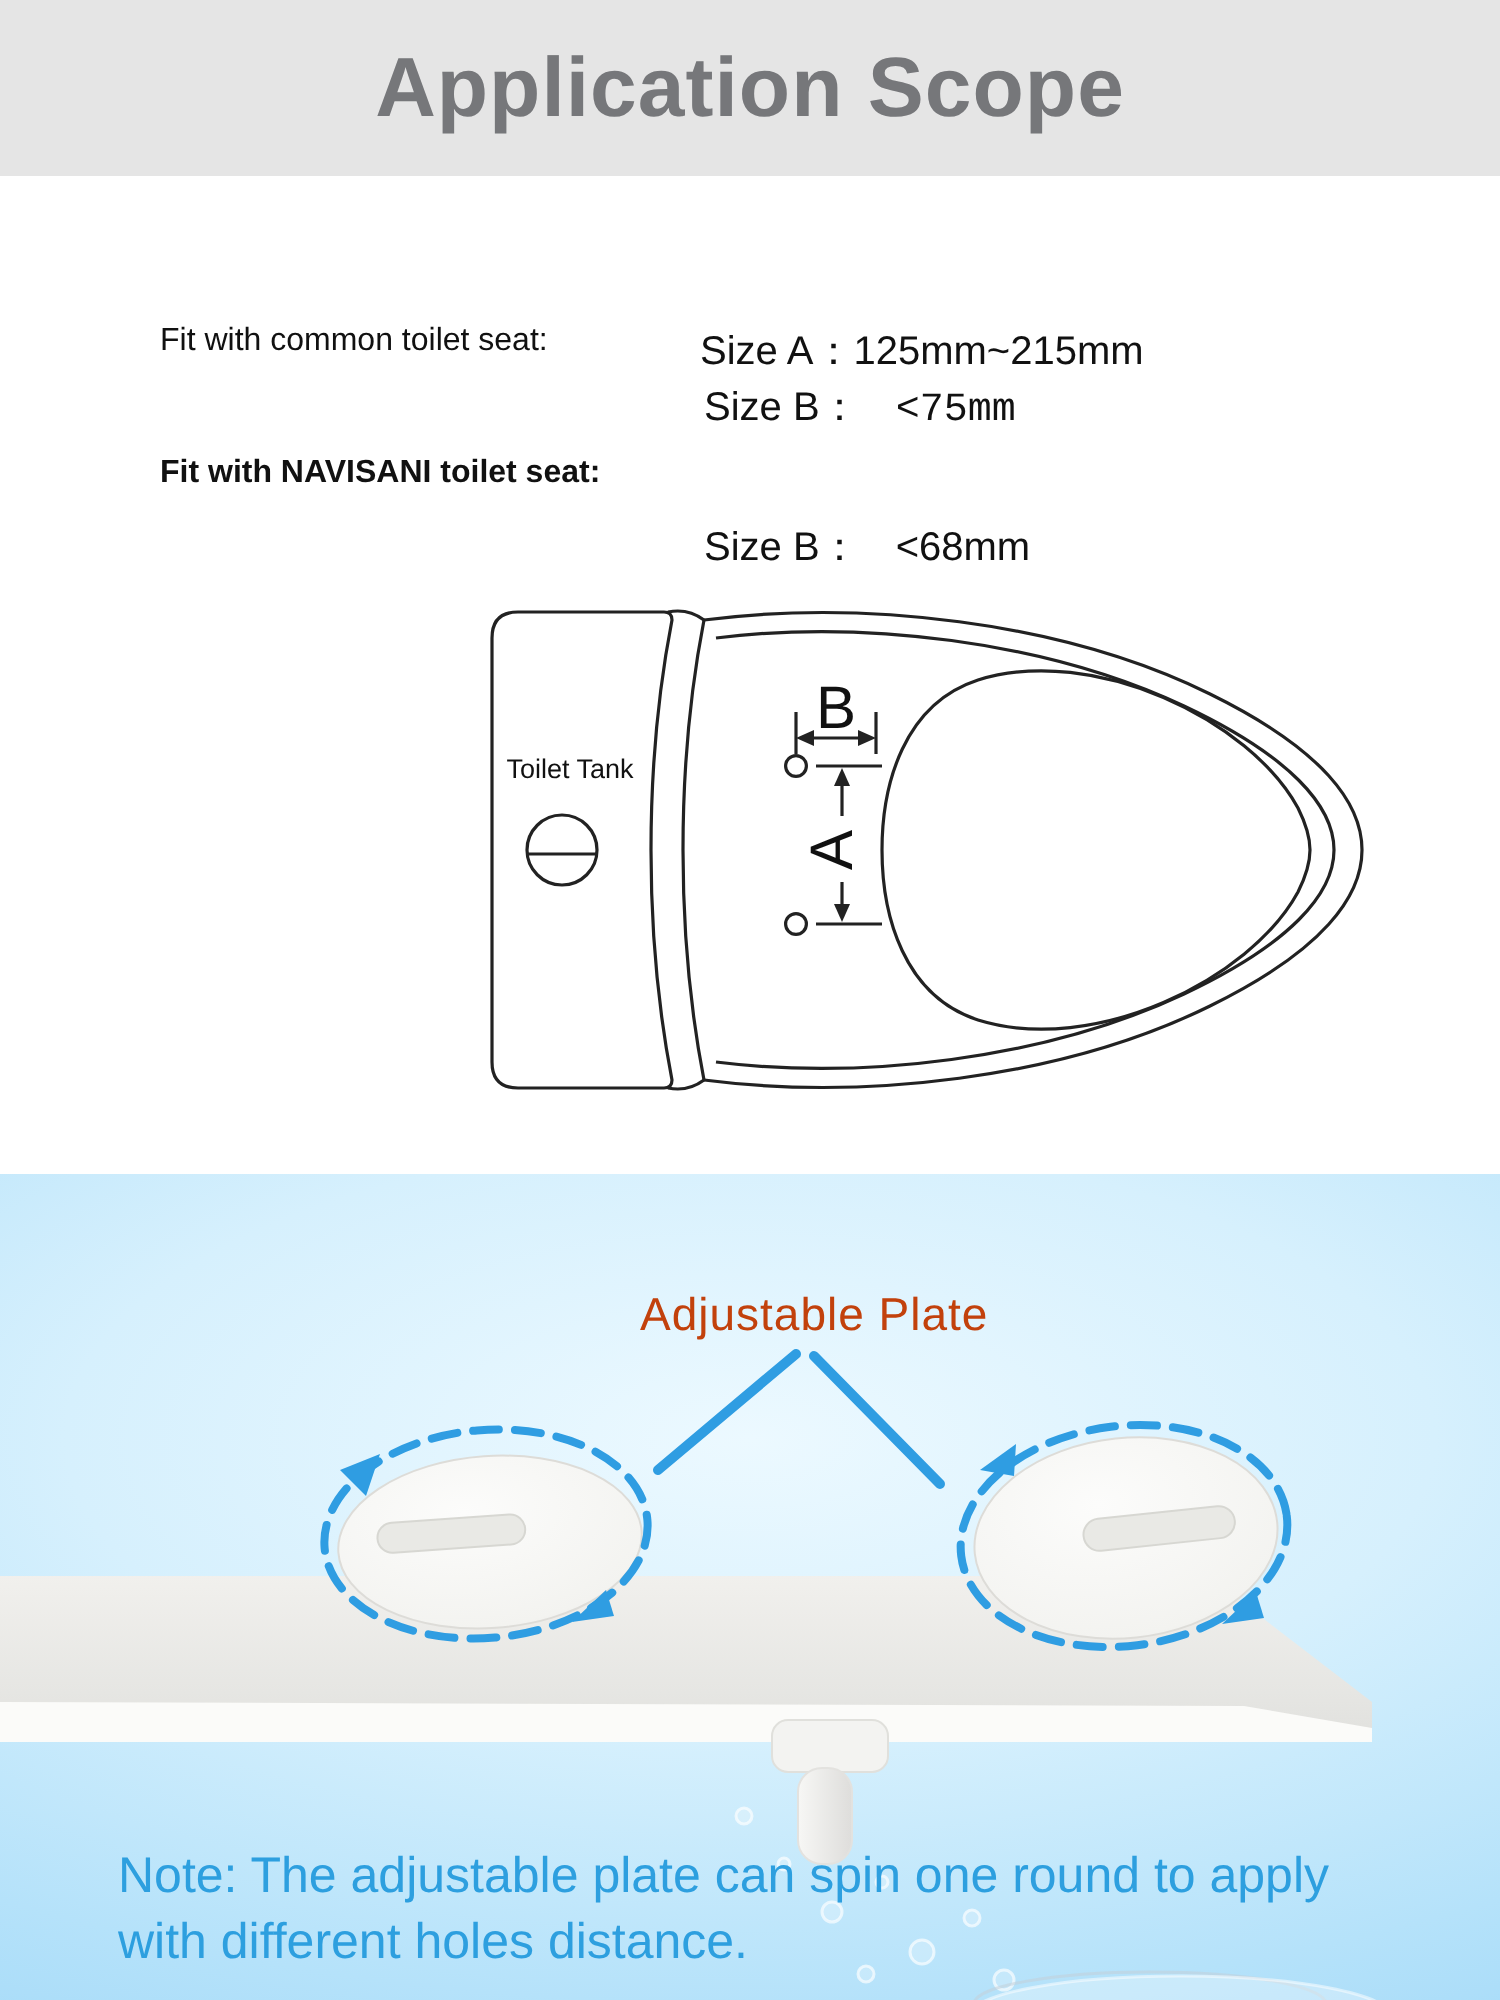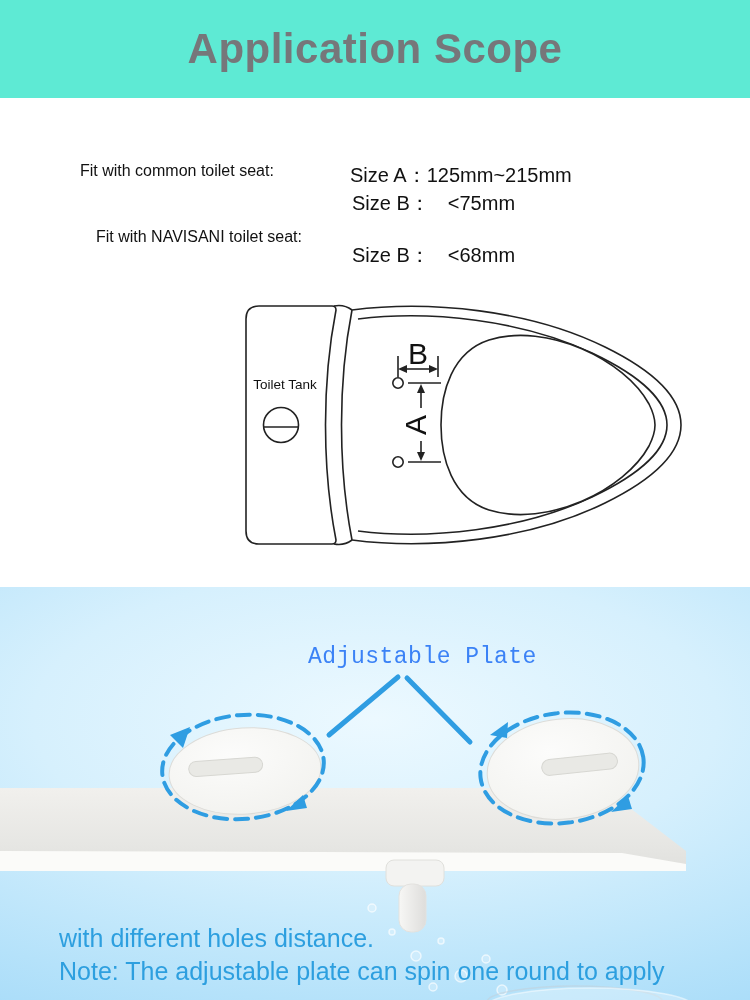--- a/index.html
+++ b/index.html
@@ -1,54 +1,54 @@
 <!DOCTYPE html>
 <html><head>
 <meta charset="utf-8">
 <style>
   html,body{margin:0;padding:0;background:#fff;}
   #stage{position:relative;width:750px;height:1000px;overflow:hidden;
          font-family:"Liberation Sans",sans-serif;background:#ffffff;}
   
-  .header{position:absolute;left:0;top:0;width:750px;height:98px;
-          background:#5eead4;display:flex;align-items:center;justify-content:center;}
+  .header{position:absolute;left:0;top:0;width:750px;height:88px;
+          background:#e5e5e5;display:flex;align-items:center;justify-content:center;}
   .header .title{font-size:42px;font-weight:bold;color:#76777a;letter-spacing:.5px;}
   
   .spec-label{position:absolute;font-size:16px;color:#111;white-space:nowrap;}
   .spec-size{position:absolute;font-size:20px;color:#111;white-space:nowrap;}
   .spec-size .val{}
   
   .toilet-svg{position:absolute;left:240px;top:295px;}
   .lower-section{position:absolute;left:0;top:587px;width:750px;height:413px;
     background:radial-gradient(120% 95% at 50% 32%, #ecf9ff 0%, #d6f0fd 38%, #b5e2fa 72%, #9cd6f7 100%);}
   .lower-svg{position:absolute;left:0;top:0;}
-  .callout{position:absolute;left:308px;top:644px;font-size:23px;color:#3b82f6;
-           letter-spacing:.5px;font-family:Liberation Mono, monospace;}
+  .callout{position:absolute;left:320px;top:644px;font-size:23px;color:#c2410c;
+           letter-spacing:.5px;}
   .note{position:absolute;left:59px;top:922px;width:660px;font-size:25px;
         line-height:33px;color:#2d9fdf;}
 </style>
 </head>
 <body>
 
 <div id="stage">
 
   <div class="header">
     <div class="title">Application Scope</div>
   </div>
 
   <div class="spec-label" style="left:80px;top:162px;">Fit with common toilet seat:</div>
   <div class="spec-size" style="left:350px;top:162px;">
     <span>Size A：</span><span class="val">125mm~215mm</span>
   </div>
   <div class="spec-size" style="left:352px;top:190px;">
-    <span>Size B：</span><span class="val" style="margin-left:18px;">&lt;75mm</span>
+    <span>Size B：</span><span class="val" style="margin-left:18px;font-family:Liberation Mono, monospace;">&lt;75mm</span>
   </div>
 
-  <div class="spec-label" style="left:96px;top:228px;">Fit with NAVISANI toilet seat:</div>
-  <div class="spec-size" style="left:352px;top:242px;">
+  <div class="spec-label" style="left:80px;top:228px;font-weight:bold;">Fit with NAVISANI toilet seat:</div>
+  <div class="spec-size" style="left:352px;top:260px;">
     <span>Size B：</span><span class="val" style="margin-left:18px;">&lt;68mm</span>
   </div>
 
   <svg class="toilet-svg" width="455" height="260" viewBox="240 295 455 260">
     <g fill="none" stroke="#222222" stroke-width="1.6">
 
       <path fill="#ffffff" d="M 336 310 C 322 382 322 468 336 540 Q 336 544 332 544 L 259 544 Q 246 544 246 531 L 246 319 Q 246 306 259 306 L 332 306 Q 336 306 336 310 Z"></path>
 
       <path d="M 352 310 C 338 382 338 468 352 540"></path>
       <path d="M 334 306 Q 344 304 352 310"></path>
@@ -150,17 +150,17 @@
         <circle cx="433" cy="987" r="4"></circle>
         <ellipse cx="575" cy="1002" rx="88" ry="16" fill="none" stroke="rgba(195,208,216,0.55)"></ellipse>
         <ellipse cx="590" cy="1008" rx="105" ry="20" fill="rgba(255,255,255,0.3)" stroke="rgba(255,255,255,0.5)"></ellipse>
       </g>
     </svg>
   </div>
 
   <div class="callout">Adjustable Plate</div>
 
   <div class="note">
+    <div>Note: The adjustable plate can spin one round to apply</div>
     <div>with different holes distance.</div>
-    <div>Note: The adjustable plate can spin one round to apply</div>
   </div>
 
 </div>
 
 </body></html>

